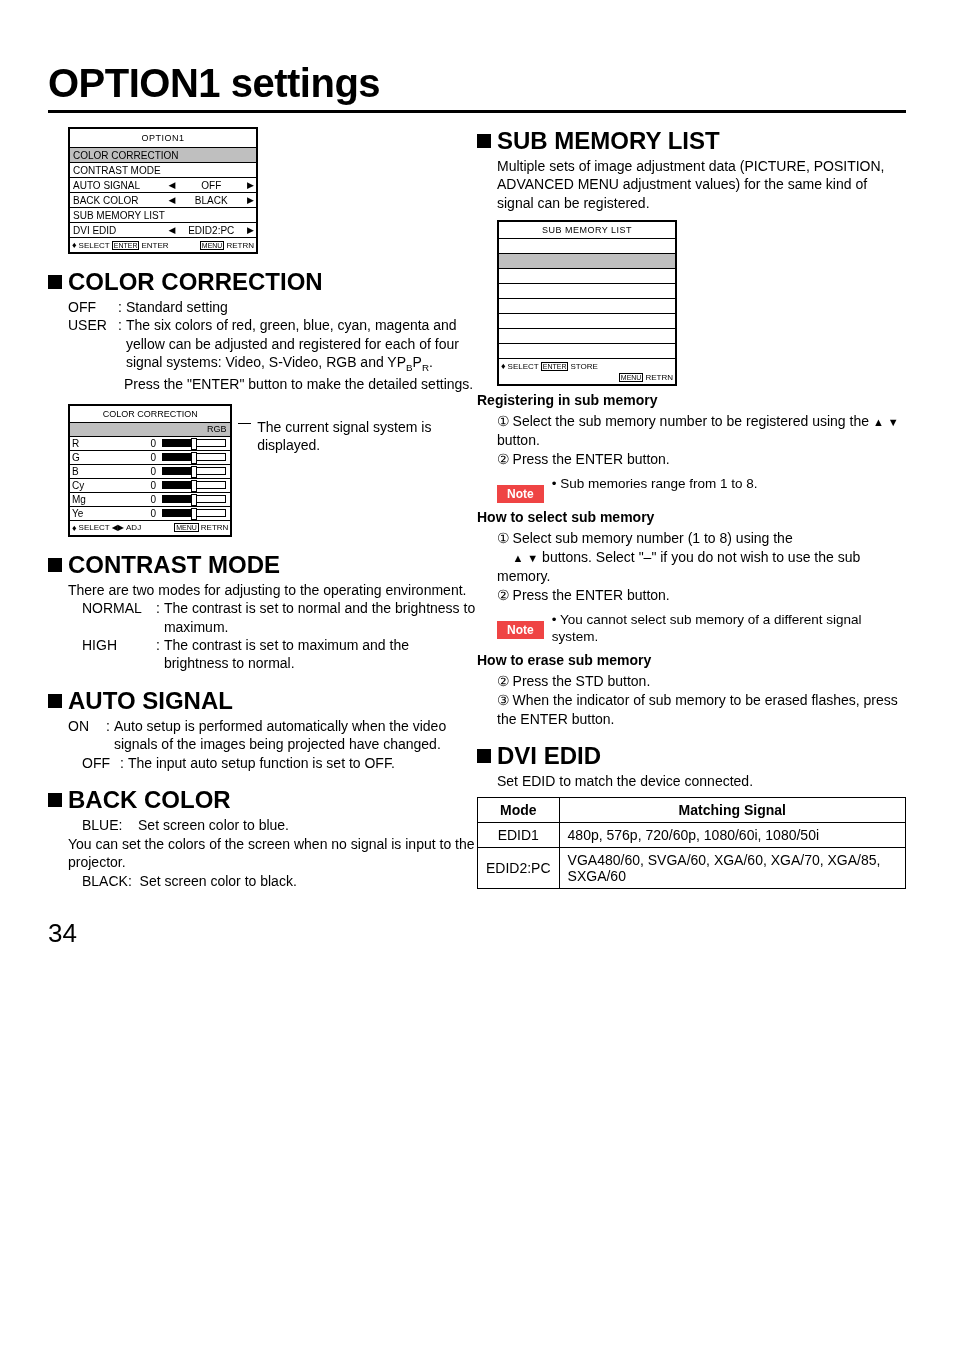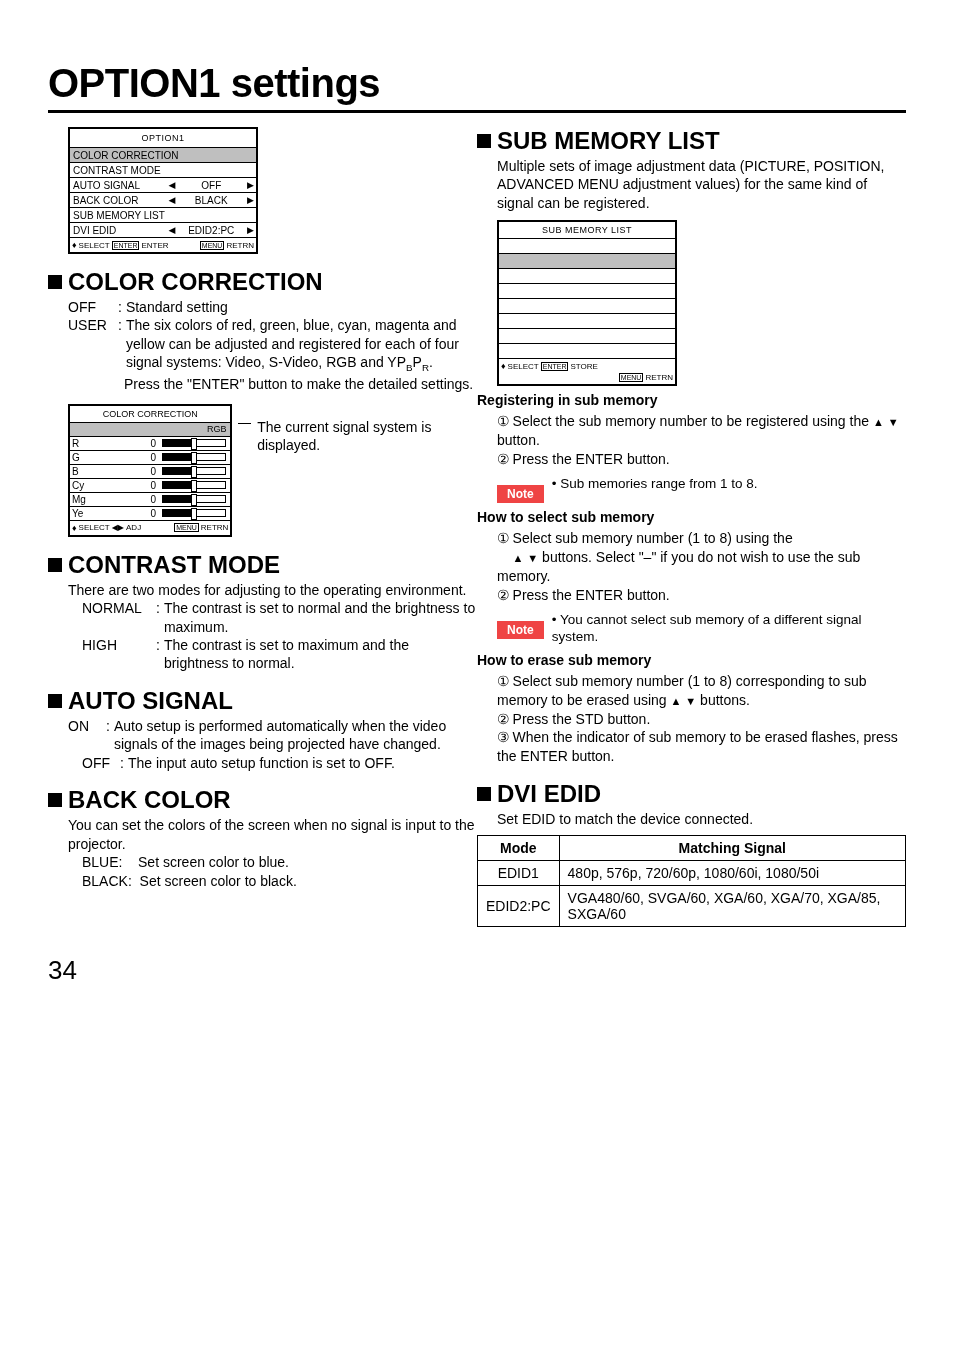--- a/index.html
+++ b/index.html
@@ -382,25 +382,25 @@
           <span class="dl-sep">:</span>
           <span class="dl-val">The input auto setup function is set to OFF.</span>
         </div>
       </div>
 
       <div class="section-h">
         <span class="blk"></span>
         <span>BACK COLOR</span>
       </div>
       <div class="body">
-        <div>You can set the colors of the screen when no signal is input to the projector.</div>
         <div style="margin-left:14px;">
           <span>BLUE:</span>&nbsp;&nbsp;&nbsp;
           <span>Set screen color to blue.</span>
         </div>
+        <div>You can set the colors of the screen when no signal is input to the projector.</div>
         <div style="margin-left:14px;">
           <span>BLACK:</span>&nbsp;
           <span>Set screen color to black.</span>
         </div>
       </div>
 
     </div>
 
     <div class="col">
 
@@ -455,23 +455,20 @@
           <span class="numcirc">②</span><span>Press the ENTER button.</span>
         </div>
       </div>
       <div class="note-row">
         <span class="note-pill">Note</span>
         <span class="note-text">• You cannot select sub memory of a different signal system.</span>
       </div>
 
       <div class="sub-h">How to erase sub memory</div>
       <div class="num-list">
-        <div>
-          <span class="numcirc">①</span><span>Select sub memory number (1 to 8) corresponding to sub memory to be erased using </span><span class="tri">▲</span> <span class="tri">▼</span><span> buttons.</span>
-        </div>
         <div>
           <span class="numcirc">②</span><span>Press the STD button.</span>
         </div>
         <div>
           <span class="numcirc">③</span><span>When the indicator of sub memory to be erased flashes, press the ENTER button.</span>
         </div>
       </div>
 
       <div class="section-h">
         <span class="blk"></span>

